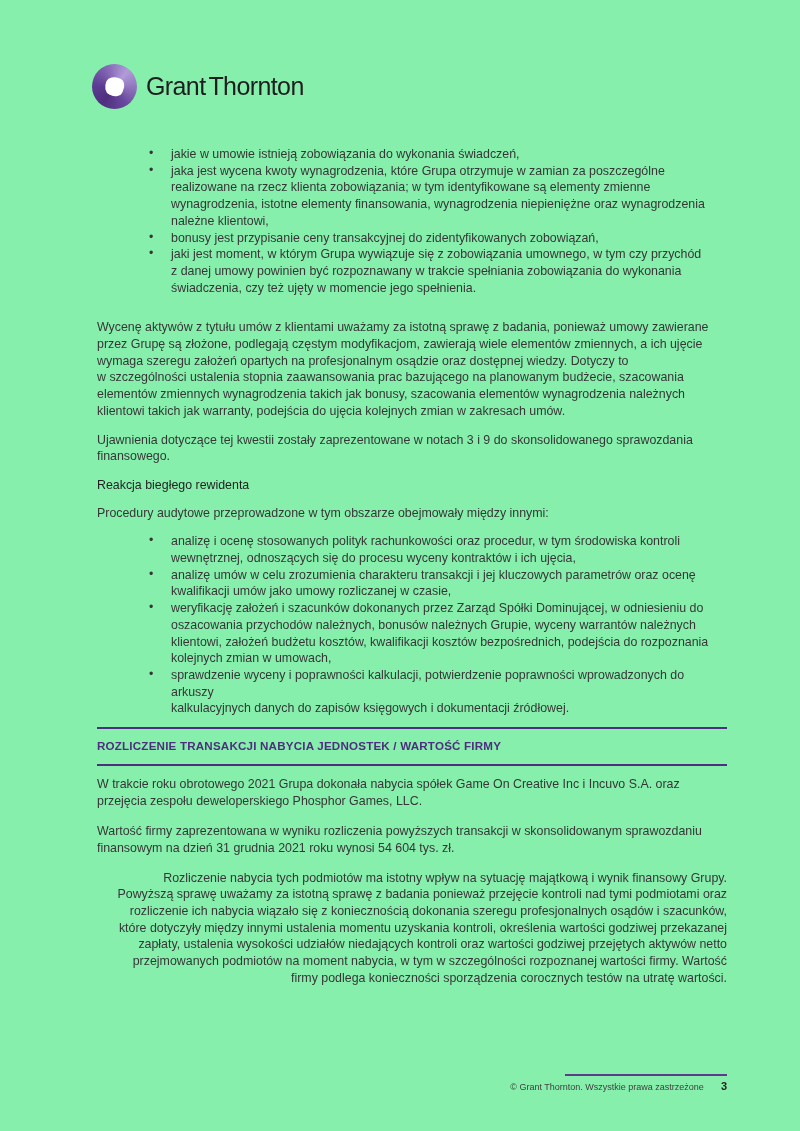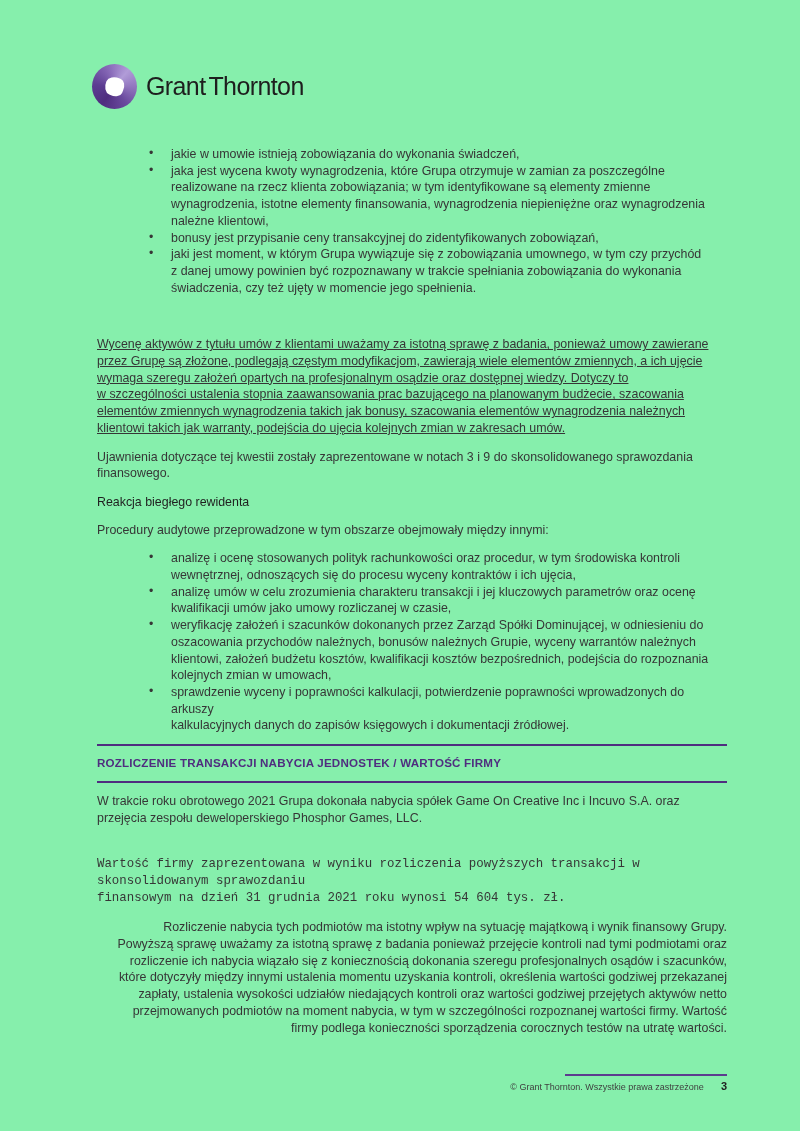--- a/index.html
+++ b/index.html
@@ -24,23 +24,23 @@
   }
   .logo-text { font-size:25px; letter-spacing:-0.6px; word-spacing:-3px; color:#1e1e1e; }
 
   
   .content { position:absolute; left:97px; top:146px; width:630px; font-size:12.4px; line-height:16.7px; }
   .ml { white-space:pre-line; }
   ul.blist { list-style:none; }
   ul.blist li { position:relative; padding-left:74px; white-space:pre-line; }
   ul.blist li::before { content:"\2022"; position:absolute; left:52px; top:-1px; }
 
-  .mt-23 { margin-top:40px;text-decoration:underline; }
+  .mt-23 { margin-top:23px; }
   .mt-15 { margin-top:15px; }
-  .mt-14 { margin-top:30px;font-family:Liberation Mono, monospace; }
+  .mt-14 { margin-top:14px; }
   .mt-13 { margin-top:13px;text-align:right; }
   .mt-12 { margin-top:12px; }
   .mt-11 { margin-top:11px; }
   .mt-10 { margin-top:10px; }
   .mt-24 { margin-top:24px; }
 
   .h-bold { font-weight:normal; color:#1f1f1f;margin-top:12px; }
 
   .band {
     margin-top:10px; border-top:2px solid #4f2d7f; border-bottom:2px solid #4f2d7f;

